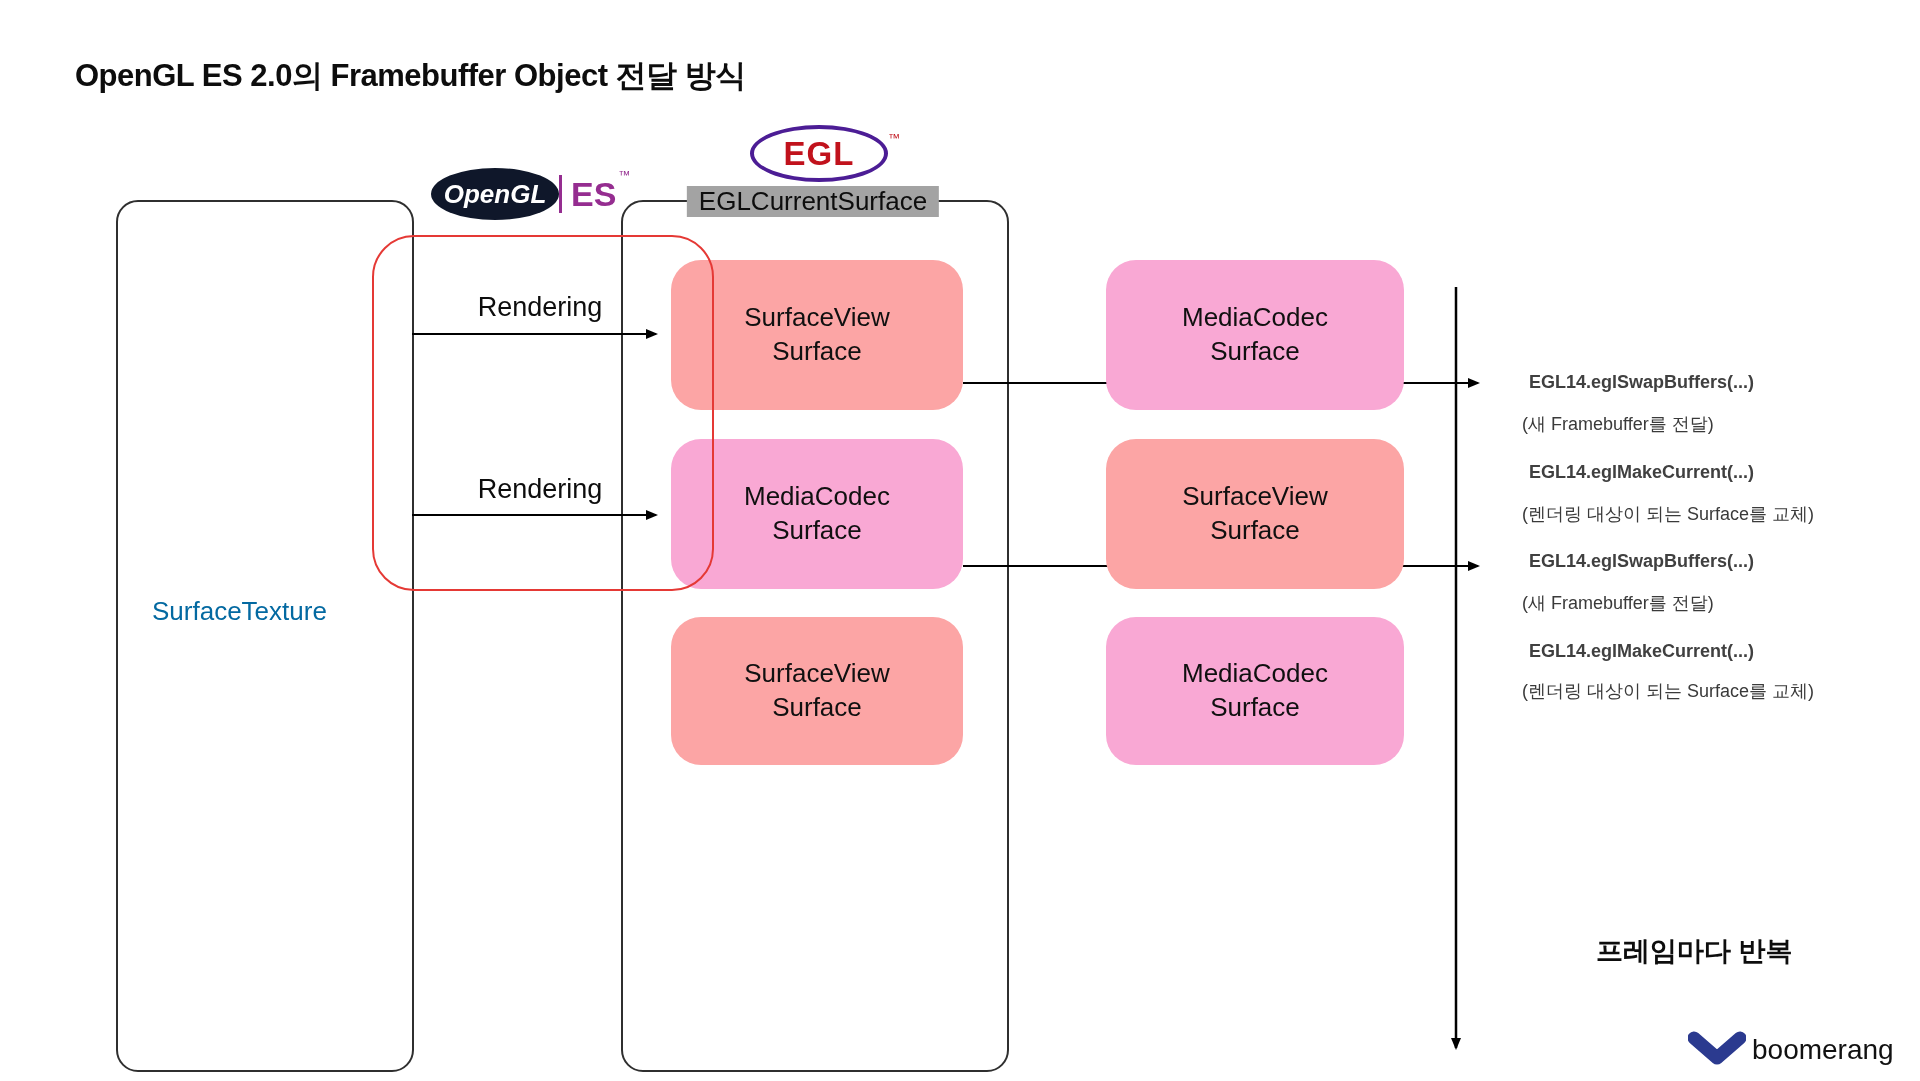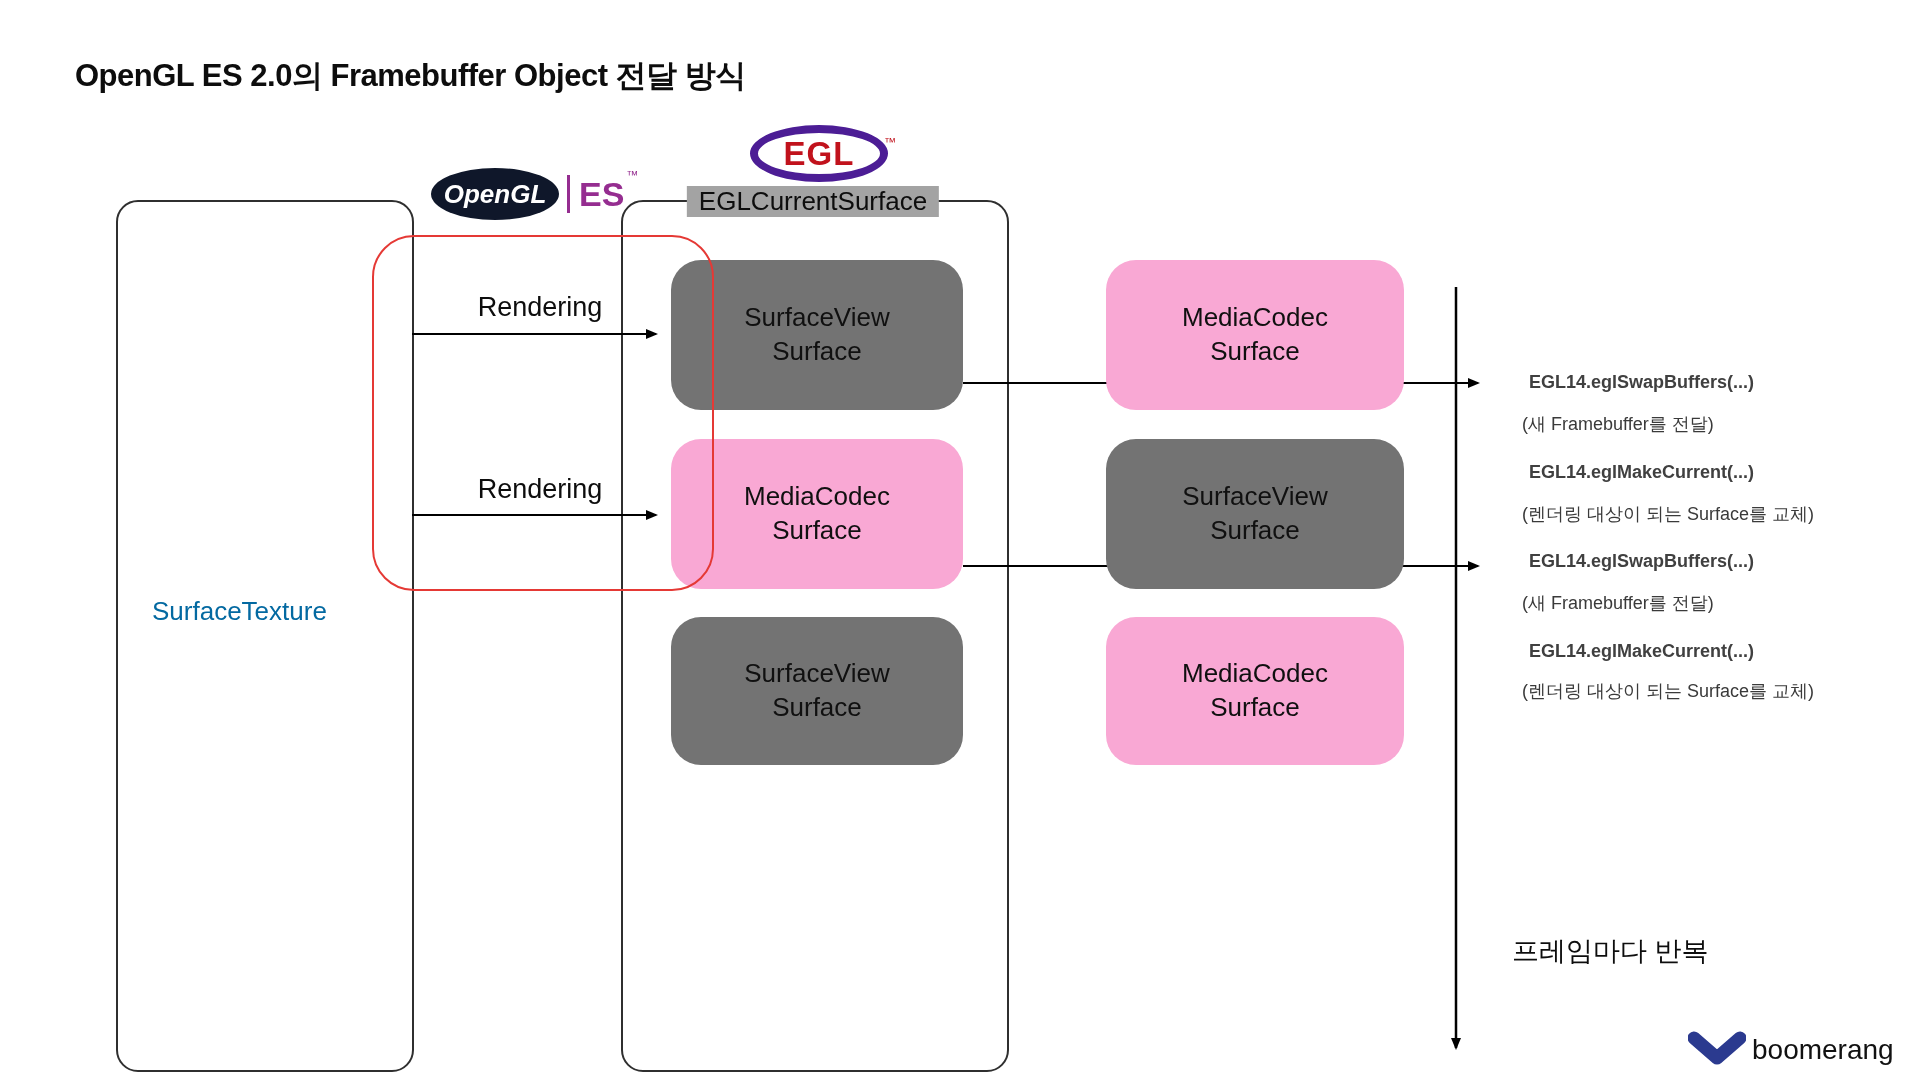--- a/index.html
+++ b/index.html
@@ -17,21 +17,21 @@
   .egl-container{left:621px;top:200px;width:384px;height:868px;}
   .st-label{position:absolute;left:152px;top:596px;font-size:26px;color:#0369a1;z-index:4;}
   .egl-label{position:absolute;left:813px;top:186px;transform:translateX(-50%);background:#a3a3a3;
     padding:0 12px;font-size:26px;color:#0d0d0d;z-index:4;white-space:nowrap;}
 
   .svg-layer{position:absolute;left:0;top:0;z-index:2;}
 
   .box{position:absolute;border-radius:30px;display:flex;align-items:center;justify-content:center;
     text-align:center;font-size:26px;color:#101010;line-height:1.3;z-index:3;}
   .box span{white-space:pre-line;}
-  .box--display{background:#737373;}
+  .box--display{background:#fca5a5;}
   .box--encoding{background:#f9a8d4;}
   .ebox0{left:671px;top:260px;width:292px;height:150px;}
   .ebox1{left:671px;top:439px;width:292px;height:150px;}
   .ebox2{left:671px;top:617px;width:292px;height:148px;}
   .cbox0{left:1106px;top:260px;width:298px;height:150px;}
   .cbox1{left:1106px;top:439px;width:298px;height:150px;}
   .cbox2{left:1106px;top:617px;width:298px;height:148px;}
 
   .red-outline{position:absolute;left:372px;top:235px;width:338px;height:352px;border:2.5px solid #e53935;
     border-radius:42px;z-index:5;pointer-events:none;}
@@ -40,31 +40,31 @@
   .rlabel0{left:440px;top:292px;}
   .rlabel1{left:440px;top:474px;}
 
   .api-title{position:absolute;left:1529px;font-size:18px;font-weight:600;color:#404040;z-index:4;white-space:nowrap;}
   .api-sub{position:absolute;left:1522px;font-size:18px;font-weight:400;color:#3a3a3a;z-index:4;white-space:nowrap;}
   .t0{top:372px;} .s0{top:412px;}
   .t1{top:462px;} .s1{top:502px;}
   .t2{top:551px;} .s2{top:591px;}
   .t3{top:641px;} .s3{top:679px;}
 
-  .frame-loop{position:absolute;left:1512px;top:933px;font-size:27px;font-weight:400;color:#0d0d0d;z-index:4;}
+  .frame-loop{position:absolute;left:1596px;top:933px;font-size:27px;font-weight:700;color:#0d0d0d;z-index:4;}
 
   
   .opengl-logo{position:absolute;left:431px;top:168px;display:flex;align-items:center;z-index:4;}
   .opengl-ellipse{width:128px;height:52px;border-radius:50%;background:#0f172a;
     display:flex;align-items:center;justify-content:center;color:#fff;font-size:26px;font-weight:700;font-style:italic;}
-  .opengl-es{margin-left:8px;padding-left:9px;border-left:3px solid #952d90;color:#952d90;
+  .opengl-es{padding-left:9px;border-left:3px solid #952d90;color:#952d90;
     font-size:34px;font-weight:800;line-height:1;height:38px;display:flex;align-items:center;}
   .opengl-tm{font-size:12px;color:#952d90;margin-left:2px;align-self:flex-start;}
 
-  .egl-logo{position:absolute;left:750px;top:125px;width:138px;height:57px;border:8px solid #4c1d95;border-radius:50%;
+  .egl-logo{position:absolute;left:750px;top:125px;width:138px;height:57px;border:4px solid #4c1d95;border-radius:50%;
     box-sizing:border-box;display:flex;align-items:center;justify-content:center;z-index:4;}
   .egl-logo-text{color:#c1121c;font-size:33px;font-weight:800;letter-spacing:1px;}
   .egl-tm{position:absolute;right:-16px;top:2px;font-size:12px;color:#c1121c;}
 
   .brand{position:absolute;left:1688px;top:1030px;display:flex;align-items:center;z-index:4;}
   .brand-name{font-size:28px;color:#111;margin-left:6px;}
 </style>
 </head>
 <body>
 

